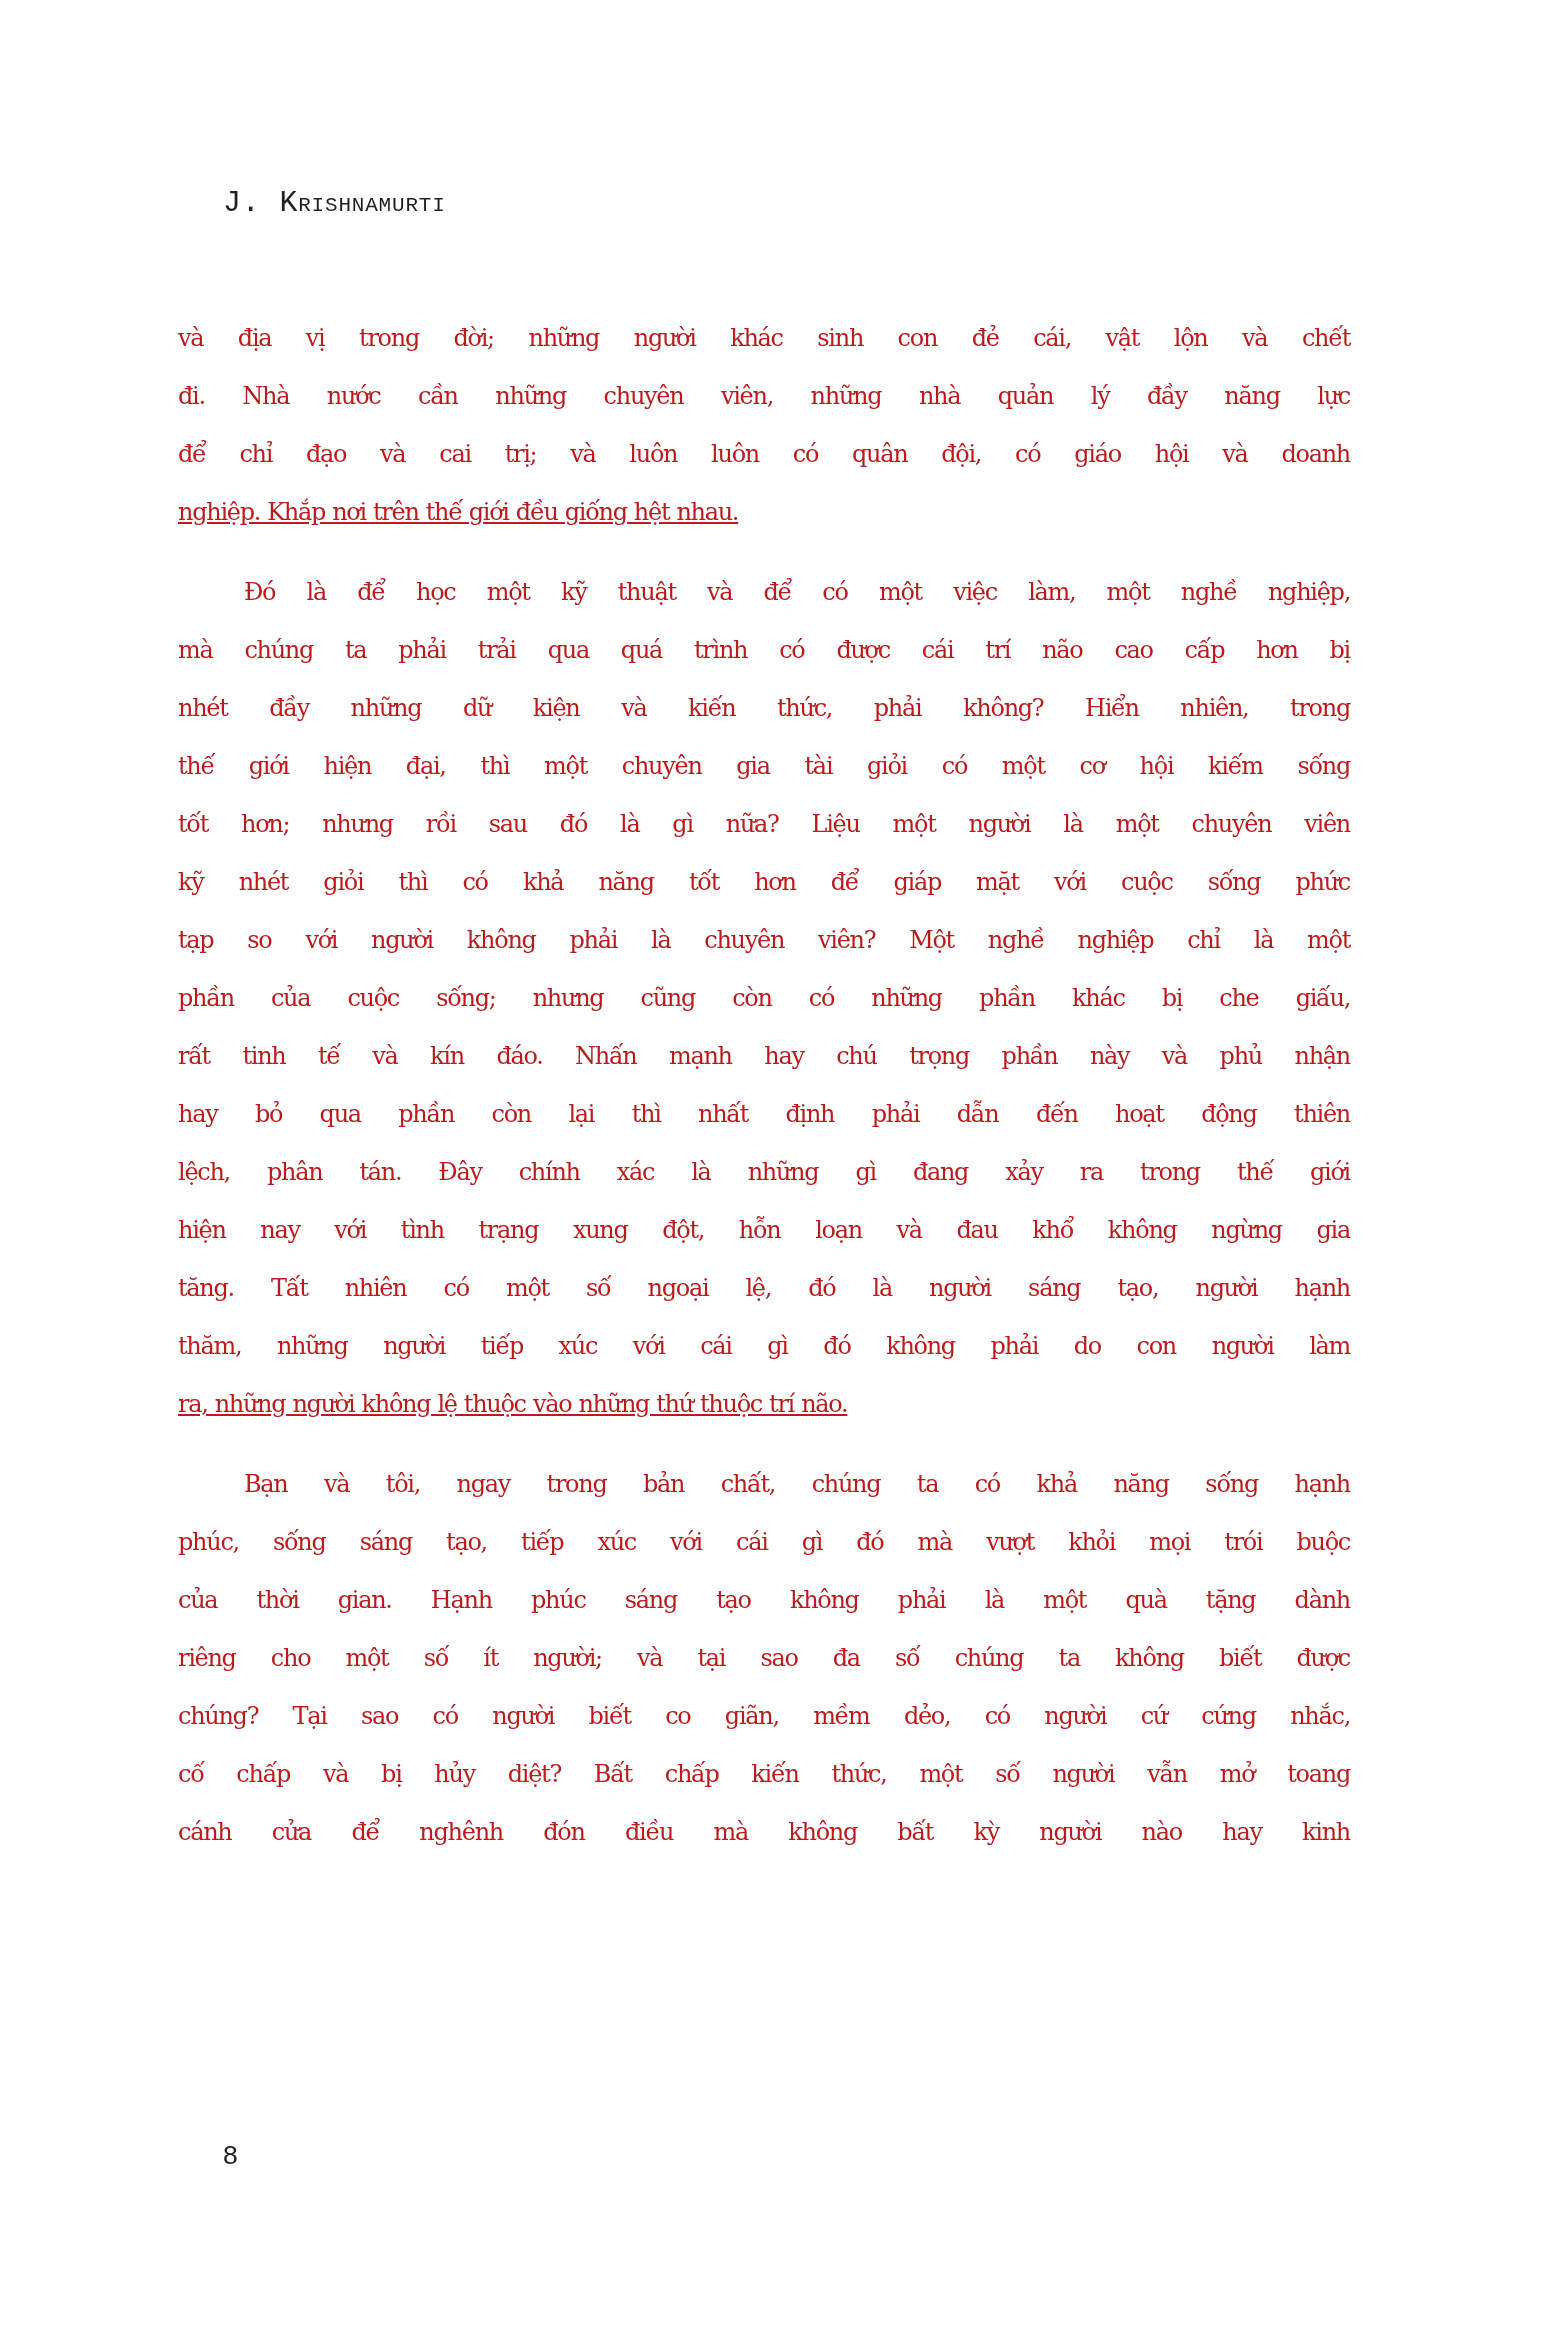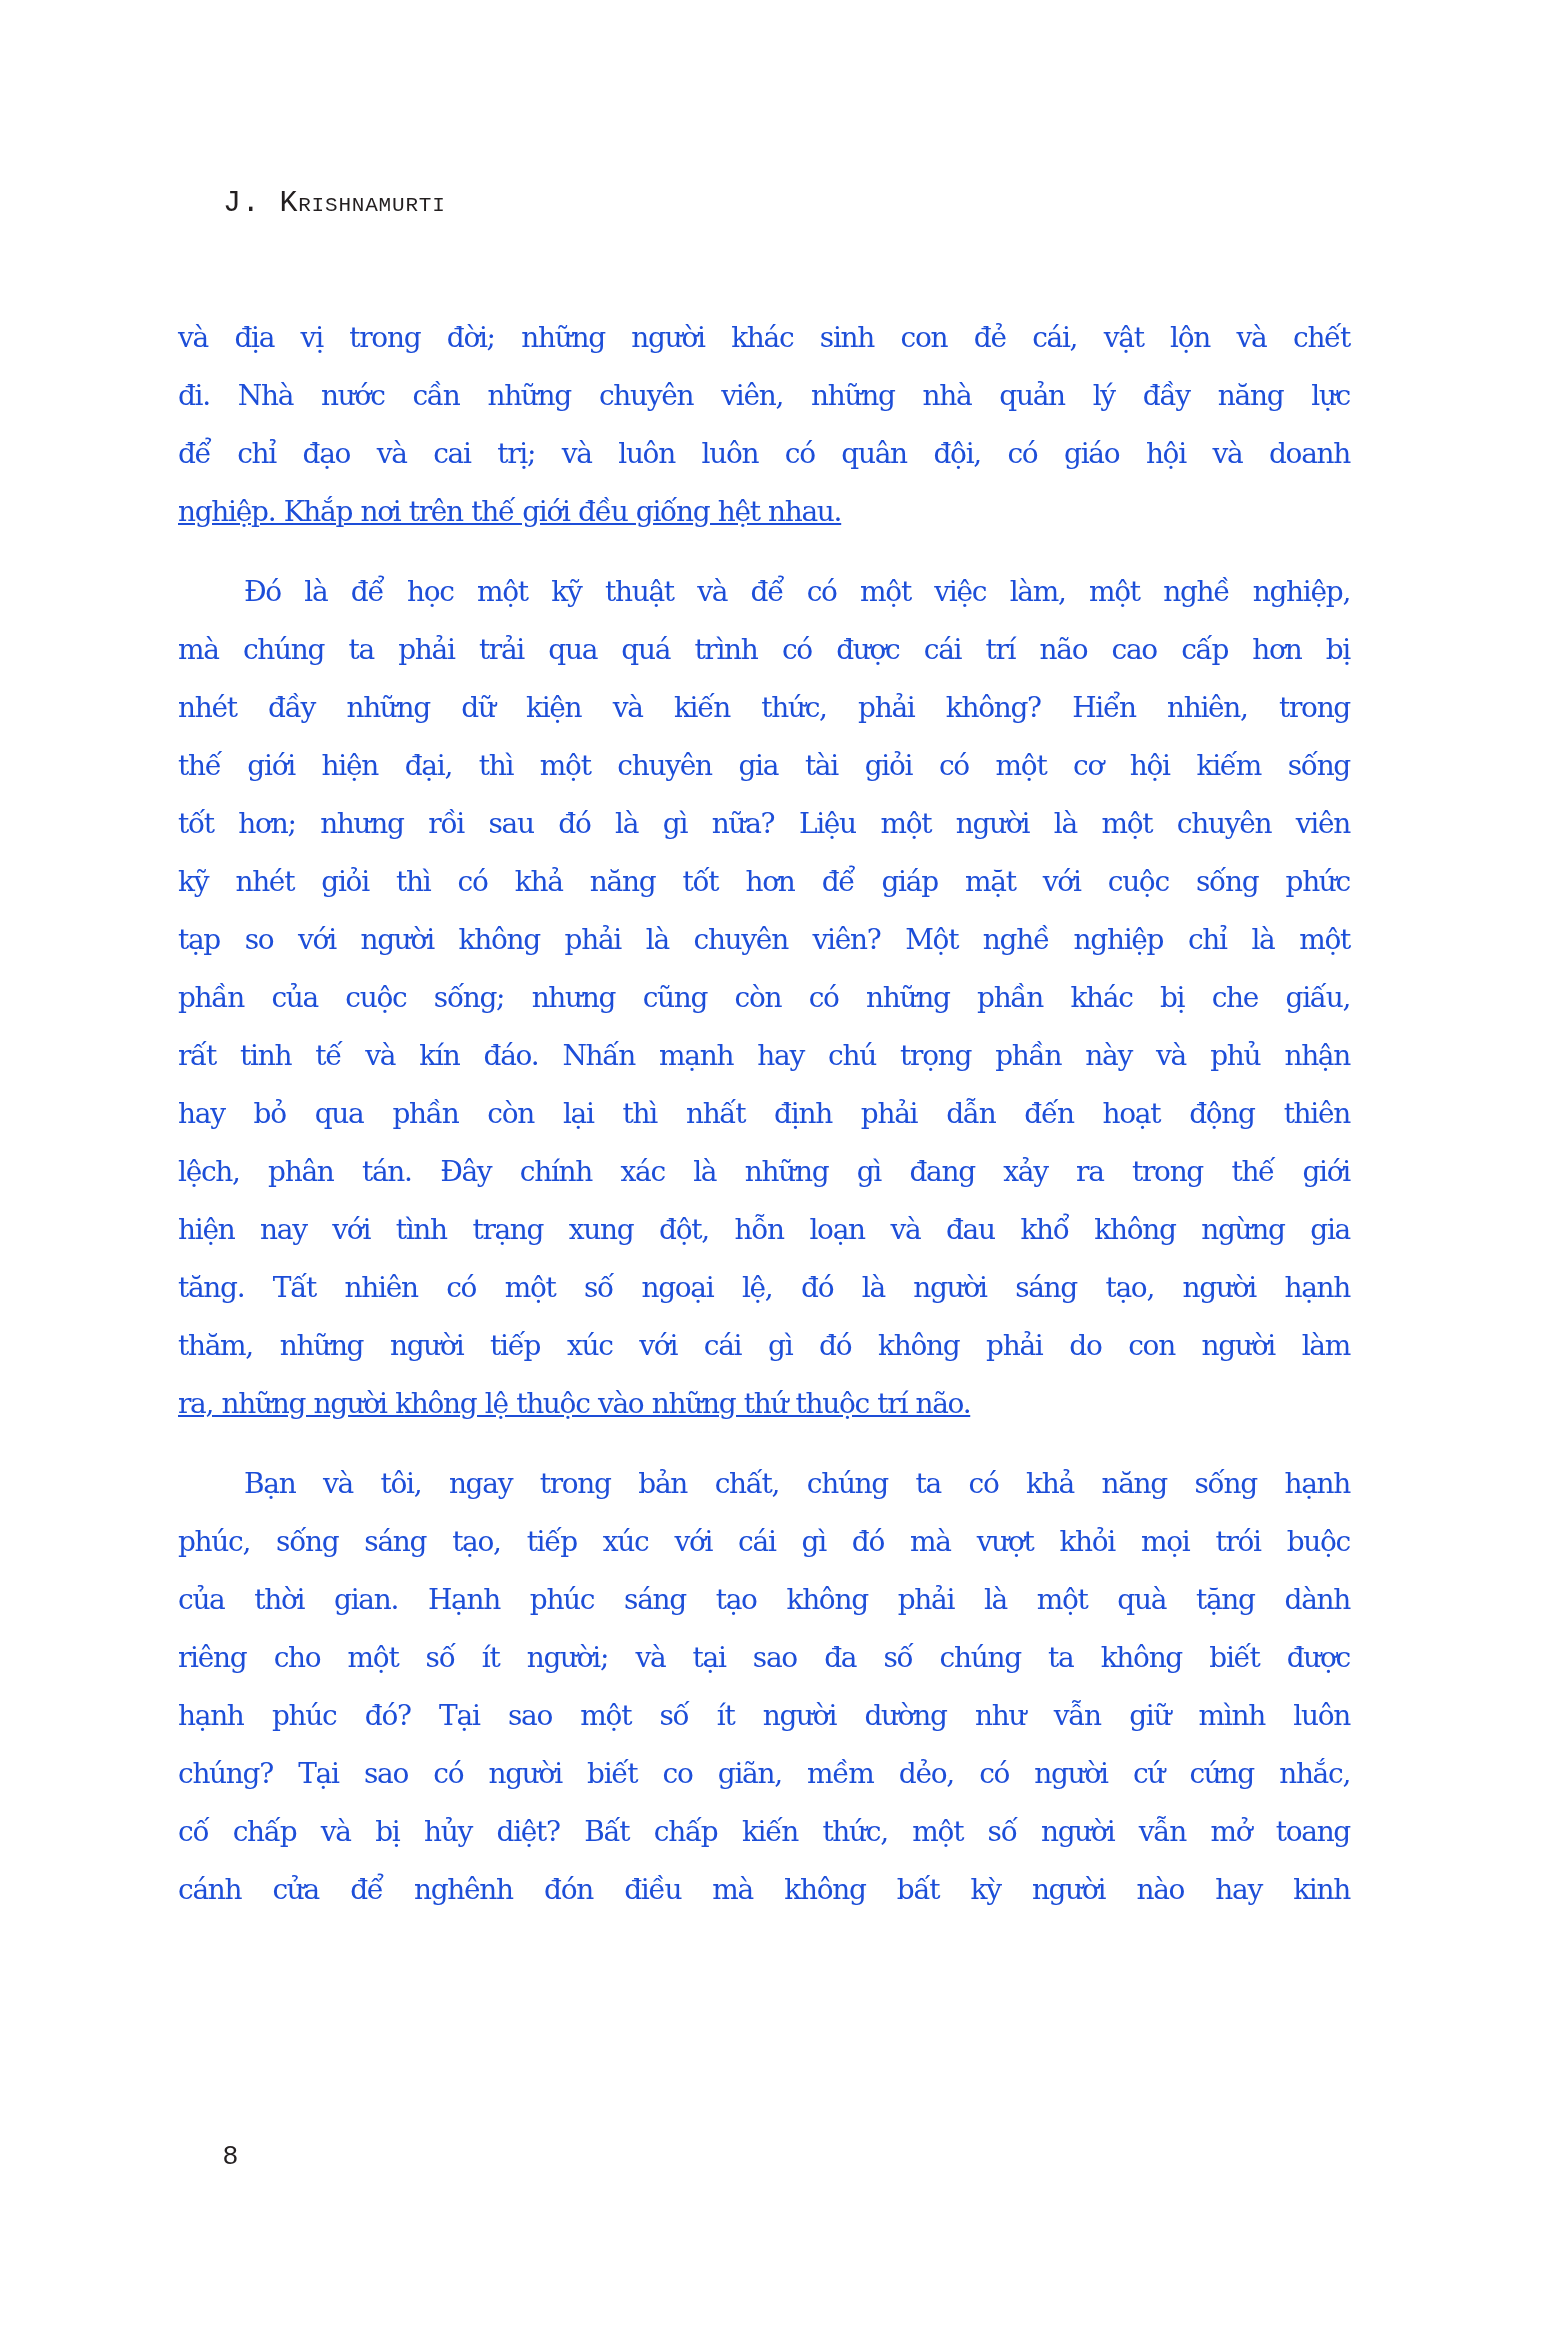--- a/index.html
+++ b/index.html
@@ -23,24 +23,24 @@
     font-variant: small-caps;
     letter-spacing: 0.8px;
     color: #231f20;
   }
   .body-text {
     position: absolute;
     left: 178px;
     top: 309px;
     width: 1172px;
     font-family: "DejaVu Serif", "Liberation Serif", serif;
-    font-size: 28px;
+    font-size: 24px;
     line-height: 58px;
     text-align: justify;
-    color: #1d4ed8;
+    color: #b91c1c;
   }
   .body-text p {
     margin: 0 0 22px 0;
   }
   .line {
     display: block;
     text-align: justify;
     text-align-last: justify;
     white-space: nowrap;
     letter-spacing: -1.3px;
@@ -86,21 +86,20 @@
     <span class="line">hiện nay với tình trạng xung đột, hỗn loạn và đau khổ không ngừng gia</span>
     <span class="line">tăng. Tất nhiên có một số ngoại lệ, đó là người sáng tạo, người hạnh</span>
     <span class="line">thăm, những người tiếp xúc với cái gì đó không phải do con người làm</span>
     <span class="line last">ra, những người không lệ thuộc vào những thứ thuộc trí não.</span>
   </p>
   <p>
     <span class="line" style="padding-left:66px">Bạn và tôi, ngay trong bản chất, chúng ta có khả năng sống hạnh</span>
     <span class="line">phúc, sống sáng tạo, tiếp xúc với cái gì đó mà vượt khỏi mọi trói buộc</span>
     <span class="line">của thời gian. Hạnh phúc sáng tạo không phải là một quà tặng dành</span>
     <span class="line">riêng cho một số ít người; và tại sao đa số chúng ta không biết được</span>
-    <span class="line">hạnh phúc đó? Tại sao một số ít người dường như vẫn giữ mình luôn</span>
     <span class="line">chúng? Tại sao có người biết co giãn, mềm dẻo, có người cứ cứng nhắc,</span>
     <span class="line">cố chấp và bị hủy diệt? Bất chấp kiến thức, một số người vẫn mở toang</span>
     <span class="line">cánh cửa để nghênh đón điều mà không bất kỳ người nào hay kinh</span>
   </p>
 </div>
 
 <div class="page-number">8</div>
 
 
 </body></html>

